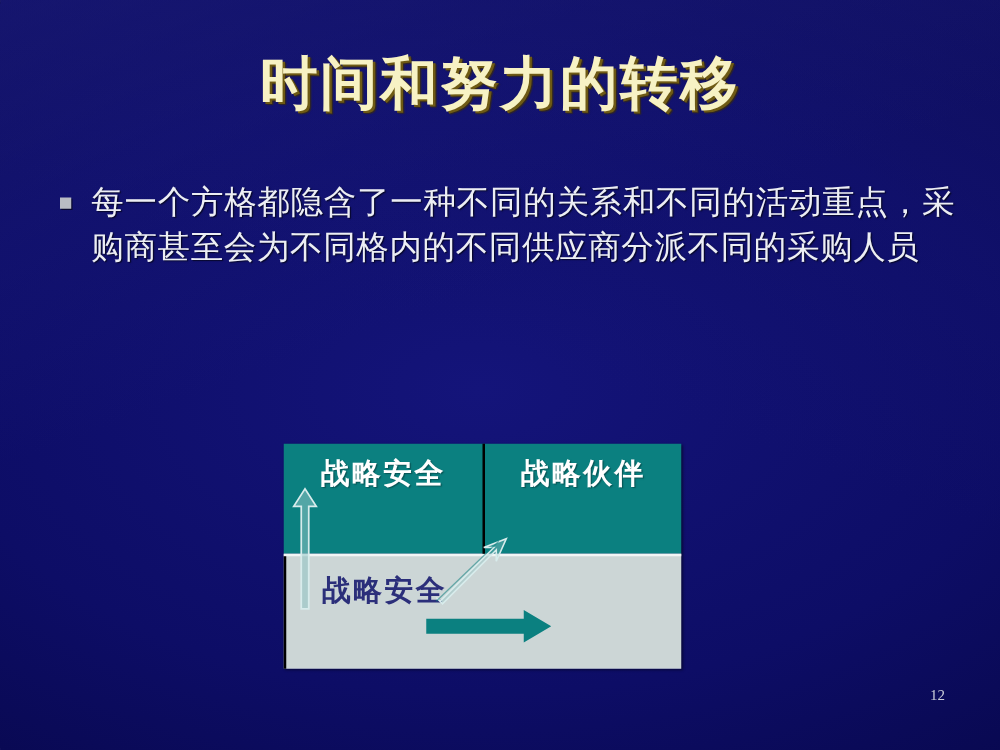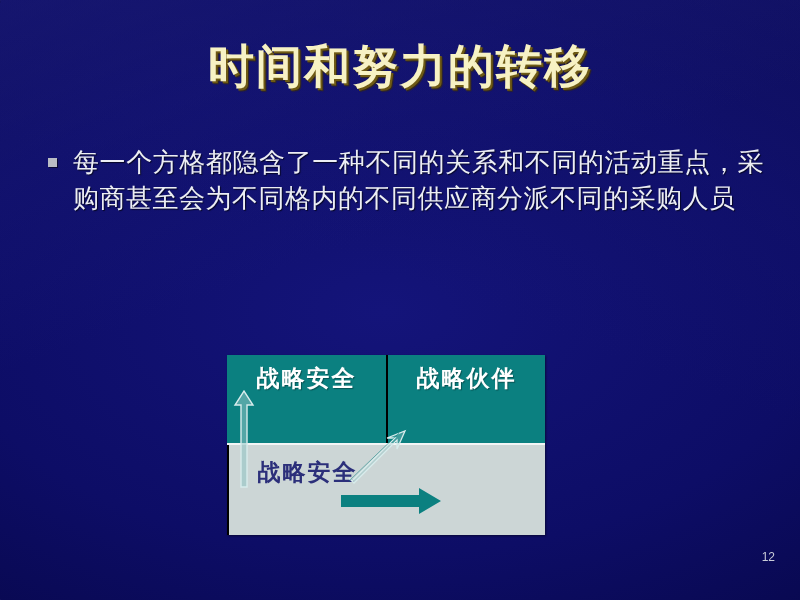--- a/index.html
+++ b/index.html
@@ -136,23 +136,23 @@
     left: 0;
     top: 0;
     width: 318px;
     height: 180px;
     pointer-events: none;
   }
 
   
   #pagenum {
     position: absolute;
-    right: 25px;
+    right: 44px;
     bottom: 36px;
-    font-family: Liberation Sans, sans-serif;
+    font-family: Liberation Serif, serif;
     font-size: 12px;
     color: #c9ccd8;
     z-index: 3;
   }
 </style>
 </head>
 <body>
 
 <div id="slide">
 

